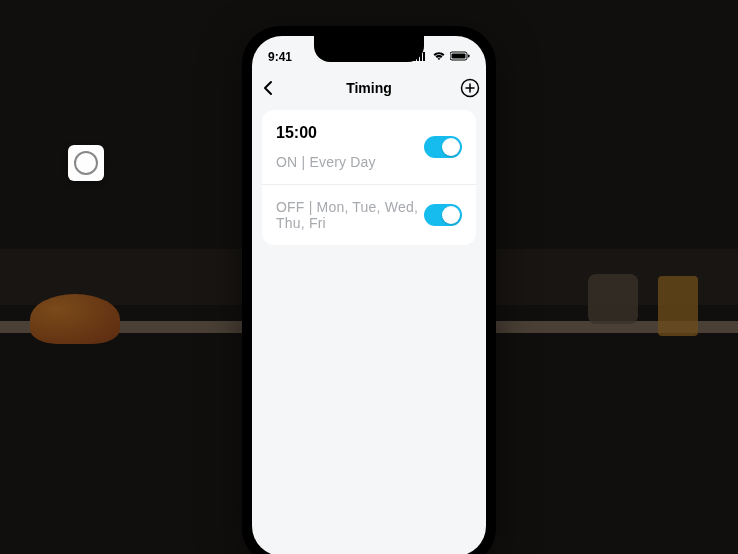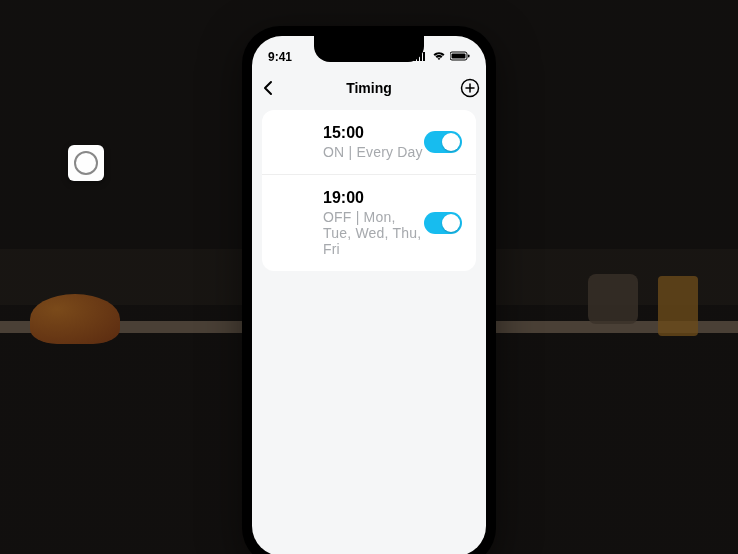--- a/index.html
+++ b/index.html
@@ -151,21 +151,21 @@
     }
     .row {
       display: flex;
       align-items: center;
       justify-content: space-between;
       padding: 14px 14px;
       border-bottom: 1px solid #eee;
       cursor: pointer;
     }
     .row:last-child { border-bottom: none; }
-    .row-left { display: flex; flex-direction: column; gap: 2px; margin-left: 47px; }
+    .row-left { display: flex; flex-direction: column; gap: 12px; }
     .time {
       font-size: 16px;
       font-weight: 600;
       color: #000;
     }
     .subtitle {
       font-size: 14px;
       color: #a6a9ad;
       letter-spacing: 0.2px;
     }
@@ -255,21 +255,20 @@
           <span class="time">15:00</span>
           <span class="subtitle">ON  |  Every Day</span>
         </div>
         <div class="toggle on">
           <div class="knob"></div>
         </div>
       </div>
 
       <div class="row">
         <div class="row-left">
-          <span class="time">19:00</span>
           <span class="subtitle">OFF  |  Mon, Tue, Wed, Thu, Fri</span>
         </div>
         <div class="toggle on">
           <div class="knob"></div>
         </div>
       </div>
 
 
     </div>
   </div>

